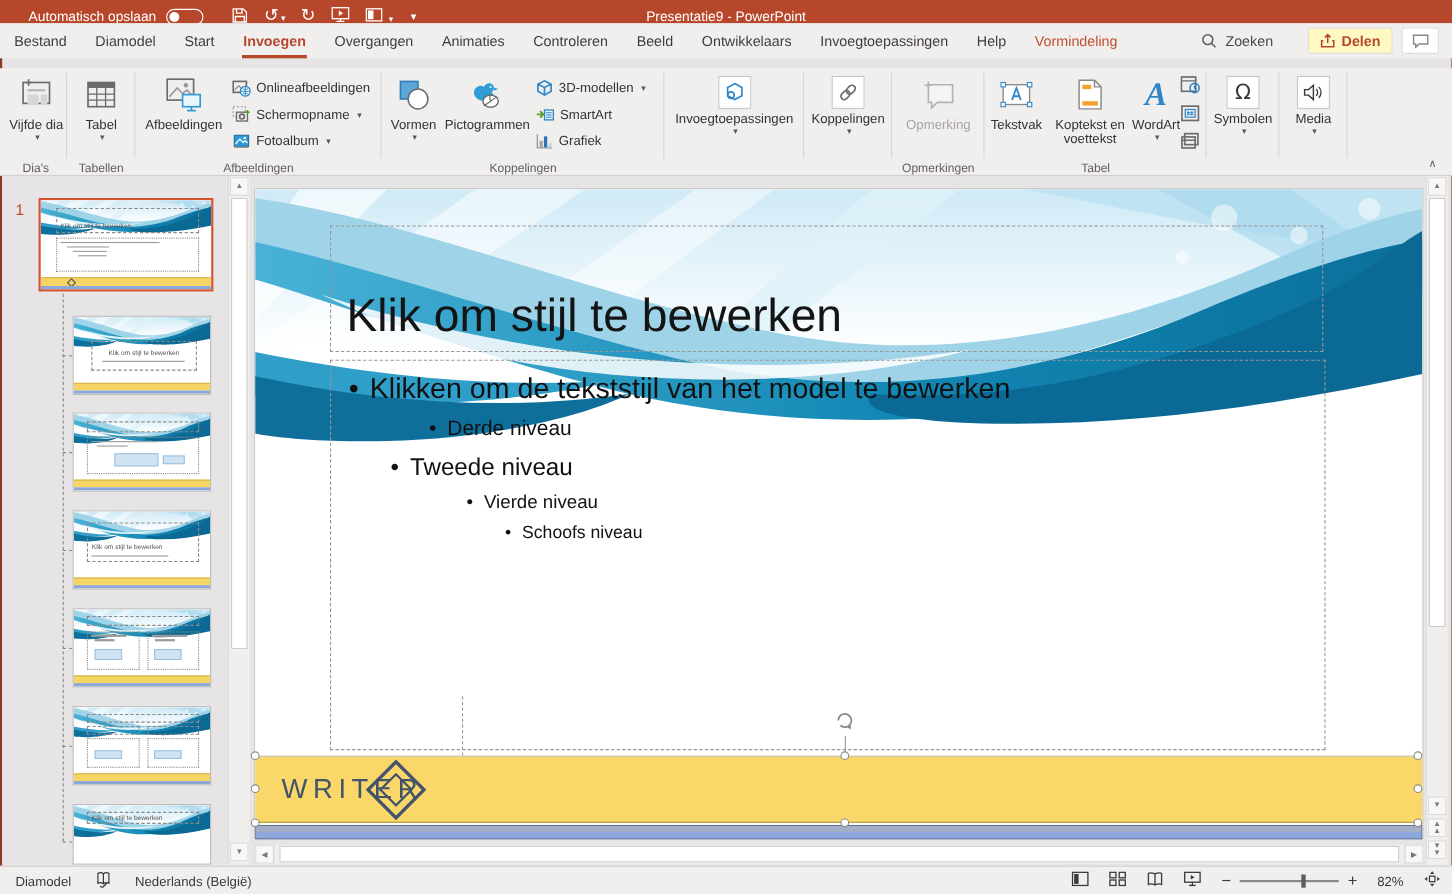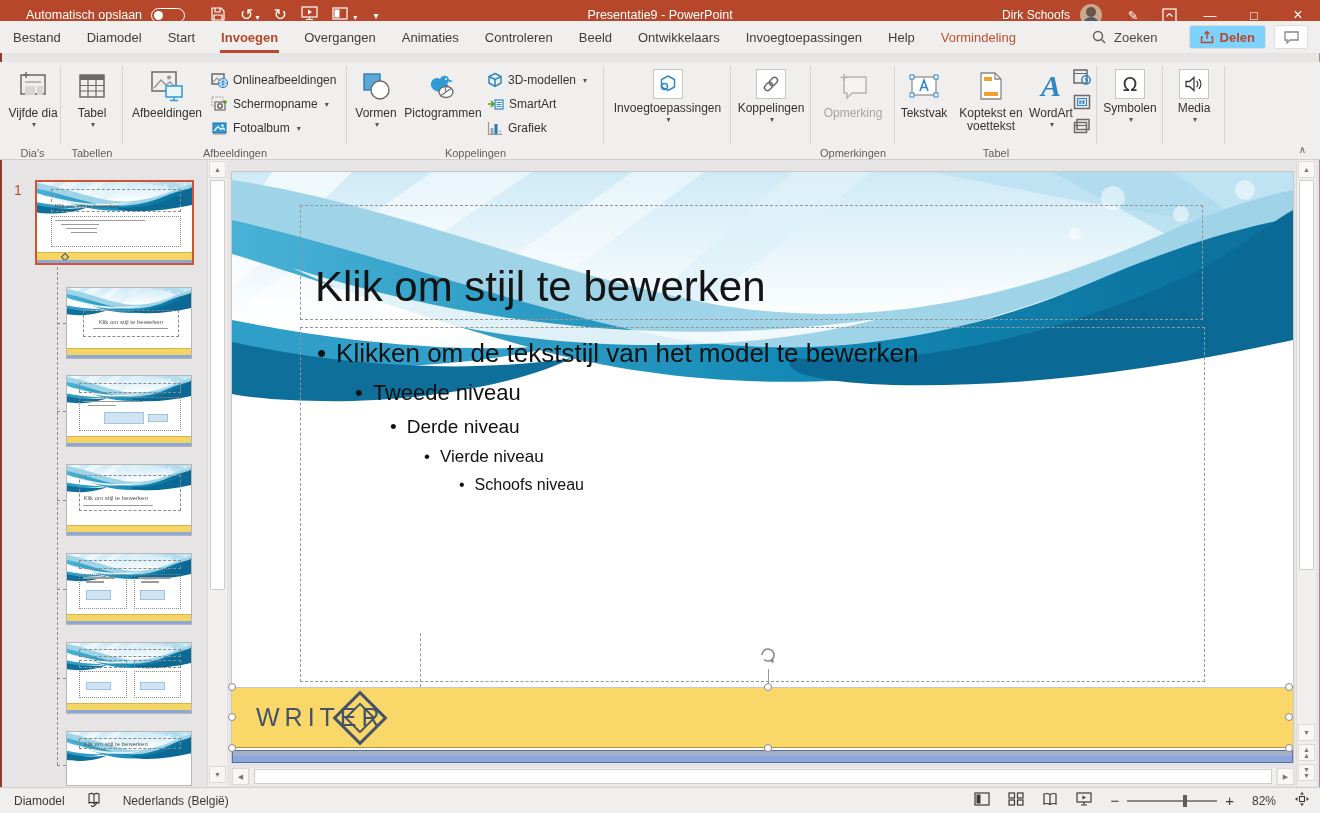--- a/index.html
+++ b/index.html
@@ -27,21 +27,21 @@
   .tb-btn { width:44px; height:30px; display:flex; align-items:center; justify-content:center; color:#fff; }
   .winbtn { font-size:13px; }
 
   
   .tabrow { position:absolute; left:0; top:21px; width:1320px; height:32px; background:#f1efee; display:flex; align-items:center; }
   .tab { padding:0 13px; font-size:13px; color:#3f3d3b; height:32px; display:flex; align-items:center; position:relative; }
   .tab.active { color:#b7472a; font-weight:600; }
   .tab.active::after { content:""; position:absolute; left:12px; right:12px; bottom:0; height:3px; background:#b7472a; }
   .tab.contextual { color:#c0502f; }
   .searchbox { position:absolute; left:1092px; display:flex; align-items:center; gap:8px; color:#4a4846; font-size:13px; }
-  .delen-btn { position:absolute; right:54px; top:4px; height:24px; padding:0 10px; background:#7dd3fc; border:1px solid #e0dedd; border-radius:3px;
+  .delen-btn { position:absolute; right:54px; top:4px; height:24px; padding:0 10px; background:#fef9c3; border:1px solid #e0dedd; border-radius:3px;
                display:flex; align-items:center; gap:6px; color:#b7472a; font-size:13px; font-weight:600; }
   .cmt-btn { position:absolute; right:12px; top:4px; width:34px; height:24px; background:#fff; border:1px solid #e0dedd; border-radius:3px;
              display:flex; align-items:center; justify-content:center; }
 
   
   .ribbon { position:absolute; left:0; top:62px; width:1320px; height:98px; background:#f1efee; border-bottom:1px solid #d2d0ce; }
   .rgroup { position:absolute; top:0; height:98px; }
   .gdiv { position:absolute; right:0; top:4px; bottom:16px; width:1px; background:#d8d6d4; }
   .glabel { position:absolute; left:0; right:0; bottom:1px; text-align:center; font-size:11px; color:#605e5c; }
   .bigbtn { position:absolute; top:3px; height:80px; display:flex; flex-direction:column; align-items:center; justify-content:flex-start; }
@@ -181,34 +181,20 @@
           <svg width="16" height="13" viewBox="0 0 16 13">
               <rect x="1" y="1" width="14" height="11" stroke="#fff" fill="none" stroke-width="1.2"></rect>
               <rect x="2.5" y="2.5" width="5" height="8" fill="#fff"></rect>
             </svg>
           <span class="chev">▾</span>
         </span>
         <span class="chev" style="font-size:10px">▾</span>
       </div>
     </div>
     <div class="tb-title">Presentatie9  -  PowerPoint</div>
-    <div class="tb-right">
-      <span class="username">Dirk Schoofs</span>
-      <span class="avatar"></span>
-      <span class="tb-btn" style="width:34px">✎</span>
-      <span class="tb-btn" style="width:38px">
-        <svg width="15" height="15" viewBox="0 0 15 15">
-            <rect x="1" y="1" width="13" height="13" stroke="#fff" fill="none" stroke-width="1.2"></rect>
-            <path d="M4.5,8.5 L7.5,5.5 L10.5,8.5" stroke="#fff" fill="none" stroke-width="1.2"></path>
-          </svg>
-      </span>
-      <span class="tb-btn winbtn">—</span>
-      <span class="tb-btn winbtn">□</span>
-      <span class="tb-btn winbtn" style="font-size:16px">×</span>
-    </div>
   </div>
 
   <div class="tabrow">
     <span class="tab">Bestand</span>
     <span class="tab">Diamodel</span>
     <span class="tab">Start</span>
     <span class="tab active">Invoegen</span>
     <span class="tab">Overgangen</span>
     <span class="tab">Animaties</span>
     <span class="tab">Controleren</span>
@@ -640,22 +626,22 @@
           <use href="#waveart"></use>
         </svg>
 
       <div class="ph" style="left:68px;top:33px;width:903px;height:115px">
         <h1 class="slide-title">Klik om stijl te bewerken</h1>
       </div>
 
       <div class="ph" style="left:68px;top:155px;width:905px;height:355px">
         <div class="bullets">
           <div class="bl b1">Klikken om de tekststijl van het model te bewerken</div>
+          <div class="bl b3">Derde niveau</div>
           <div class="bl b2">Tweede niveau</div>
-          <div class="bl b3">Derde niveau</div>
           <div class="bl b4">Vierde niveau</div>
           <div class="bl b5">Schoofs niveau</div>
         </div>
       </div>
 
       <div class="vline-dash"></div>
 
       <svg style="position:absolute;left:525px;top:472px" width="22" height="22" viewBox="0 0 22 22">
         <path d="M5,11 a6,6 0 1 1 2,4.5" fill="none" stroke="#8a8886" stroke-width="1.6"></path>
         <path d="M13,16.5 l4,-1 l-1,4 z" fill="#8a8886"></path>

